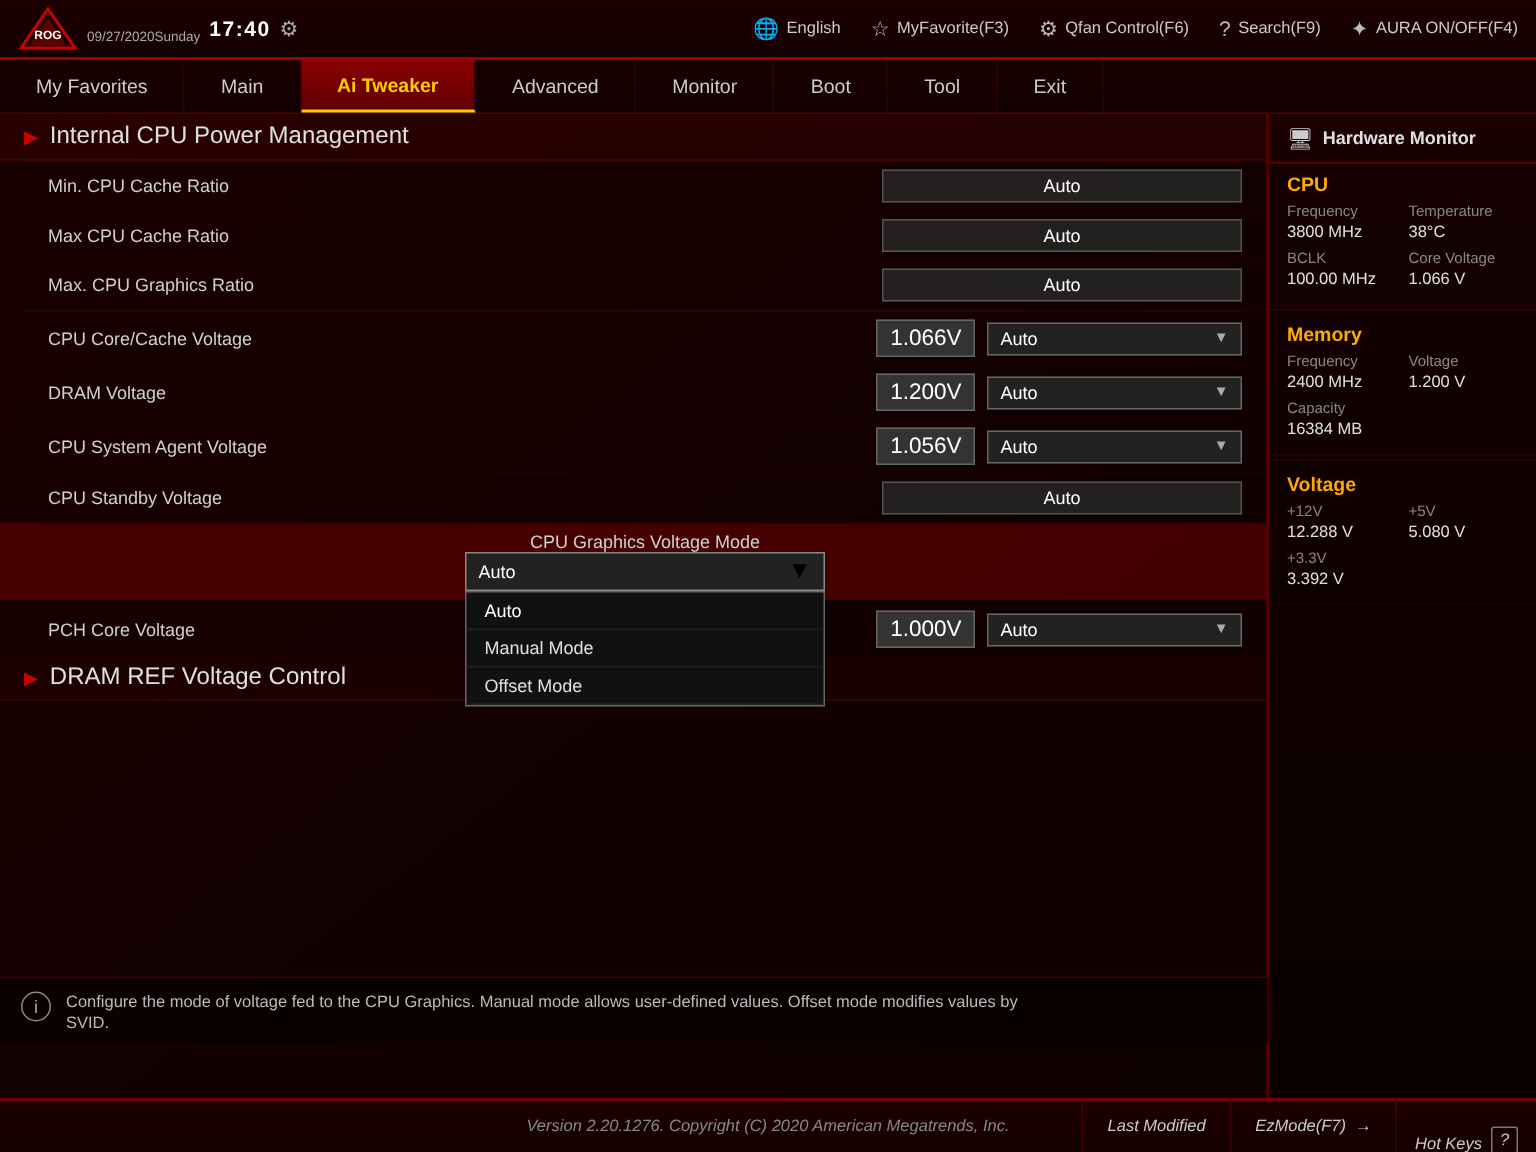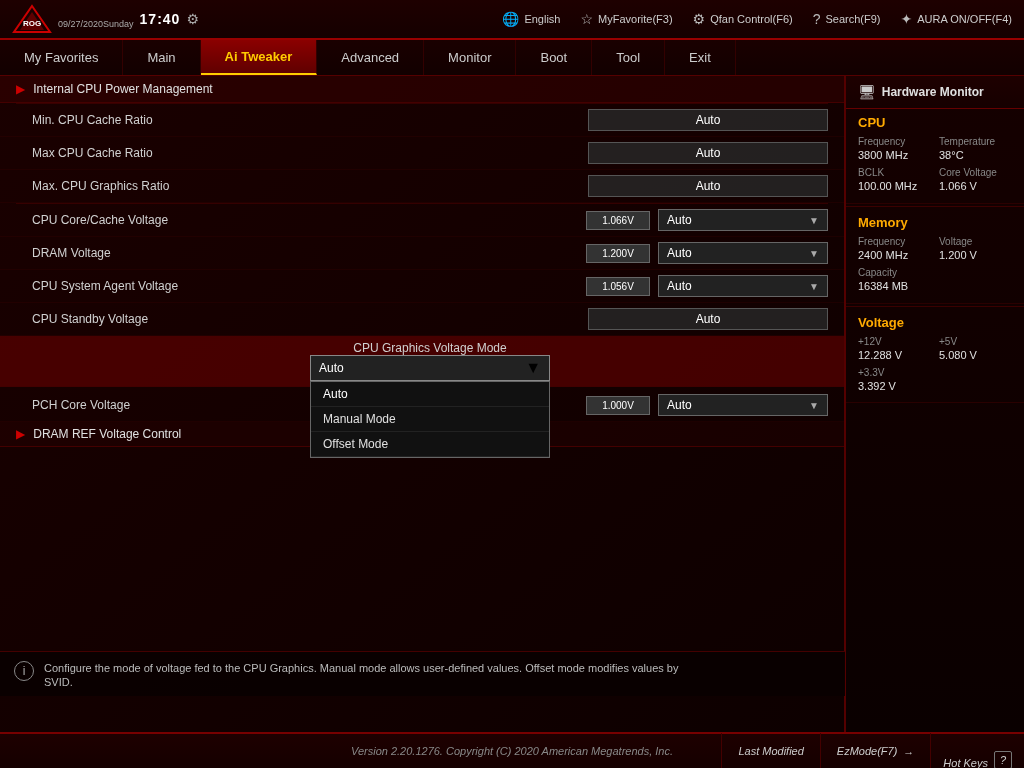--- a/index.html
+++ b/index.html
@@ -126,21 +126,21 @@
       border-bottom: 1px solid #400;
       cursor: pointer;
     }
     .section-expand {
       color: #c00;
       margin-right: 8px;
       font-size: 12px;
     }
     .section-title {
       color: #e0e0e0;
-      font-size: 12px;
+      font-size: 16px;
     }
 
     
     .settings-list {
       padding: 0;
     }
     .divider-line {
       height: 1px;
       background: rgba(100,0,0,0.4);
       margin: 0 16px;
@@ -172,21 +172,21 @@
     }
     .setting-value-with-current {
       display: flex;
       align-items: center;
       gap: 8px;
     }
     .current-value-badge {
       background: #333;
       border: 1px solid #666;
       color: #fff;
-      font-size: 10px;
+      font-size: 15px;
       padding: 3px 8px;
       min-width: 64px;
       text-align: center;
     }
     .dropdown-control {
       display: flex;
       align-items: center;
       background: #222;
       border: 1px solid #666;
       padding: 3px 8px;

